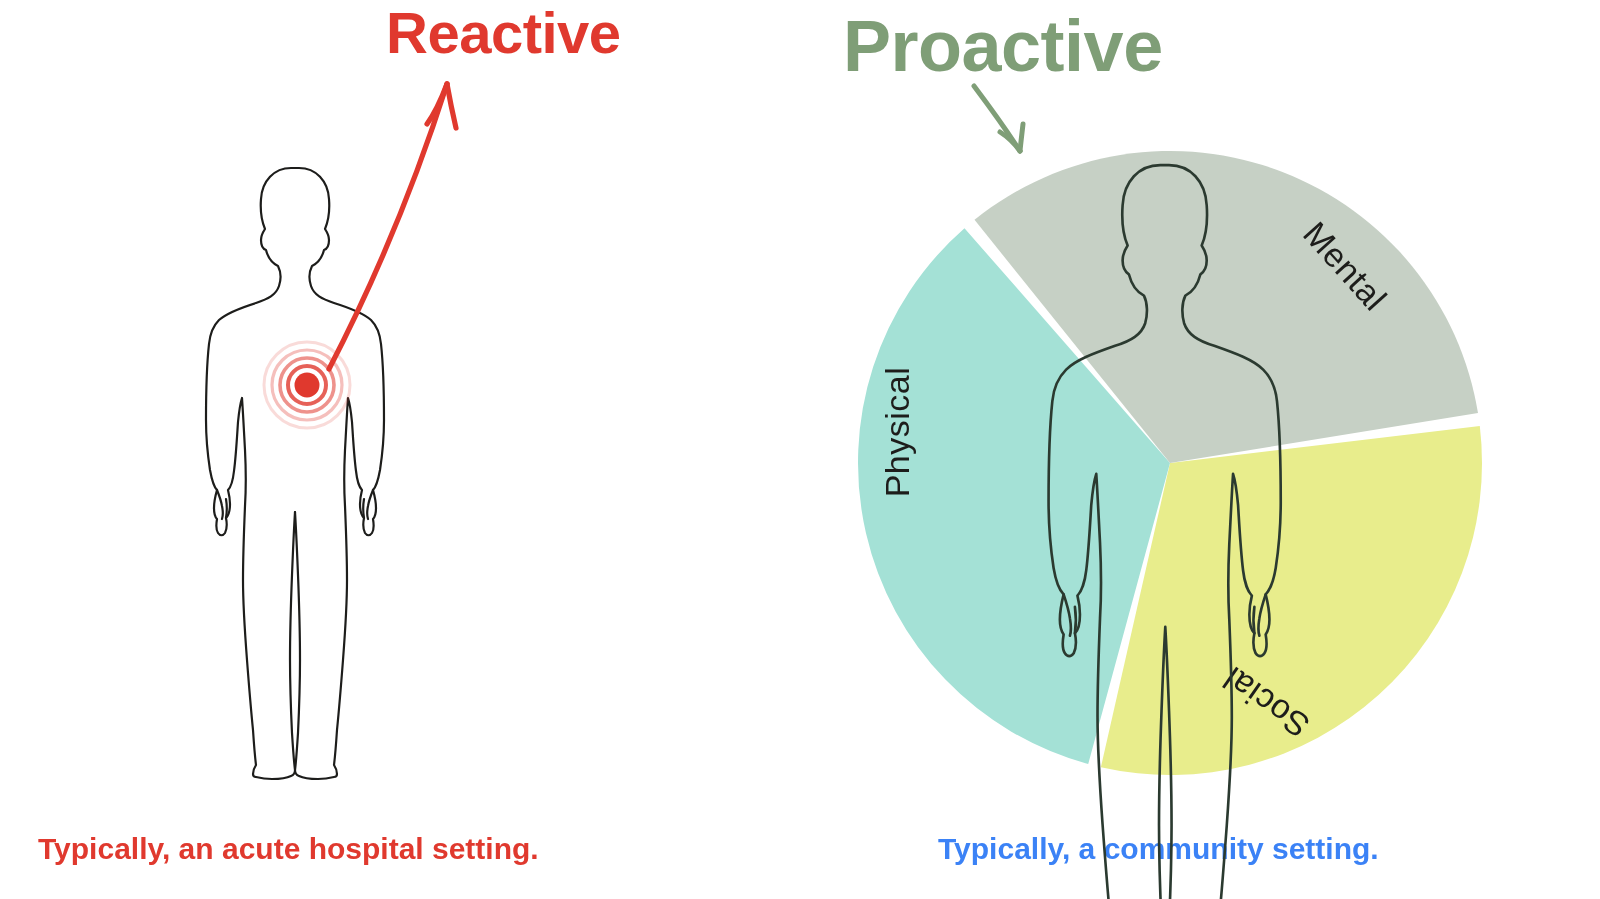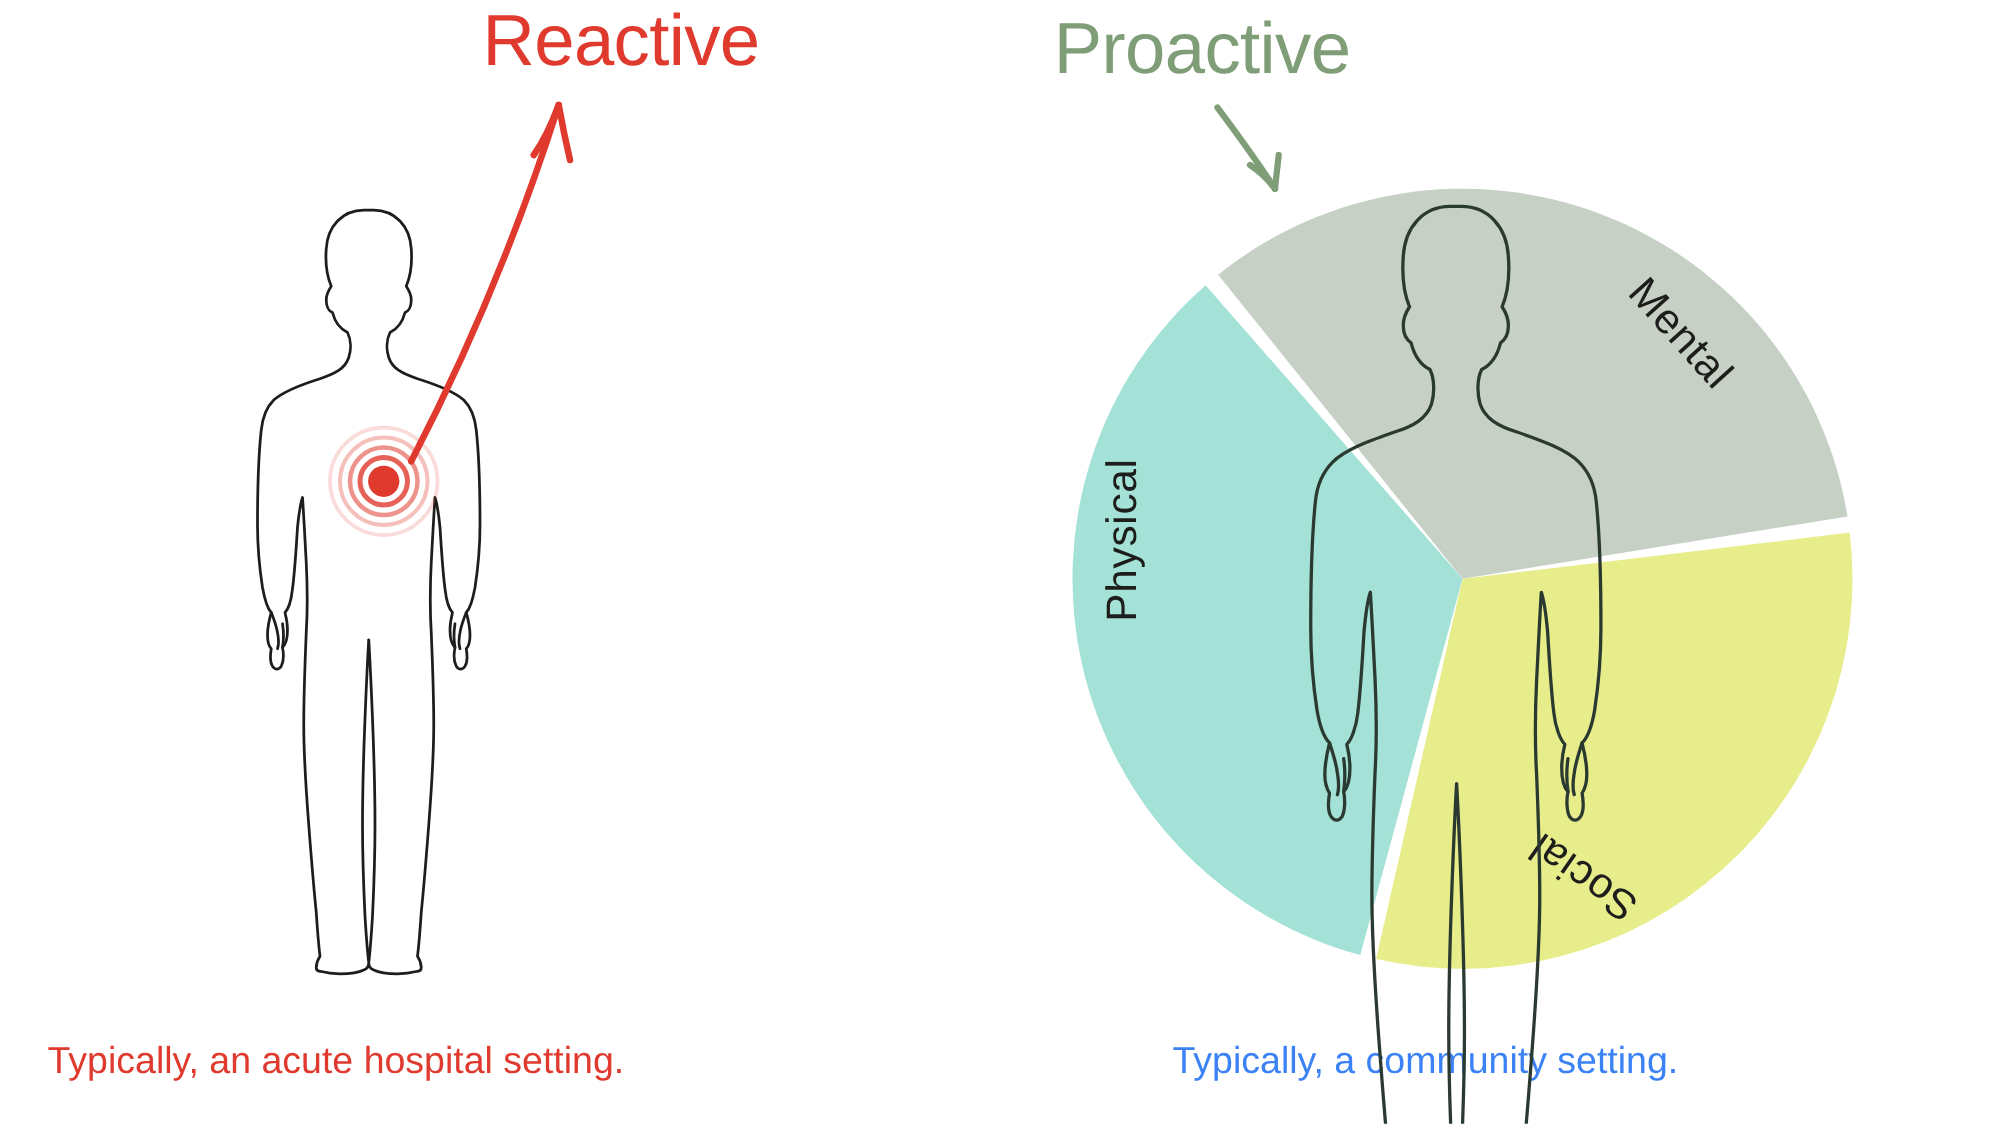--- a/index.html
+++ b/index.html
@@ -19,43 +19,43 @@
   .stage {
     position: absolute;
     inset: 0;
     width: 1600px;
     height: 899px;
   }
 
   
   .title {
     position: absolute;
-    font-weight: 400;
+    font-weight: 700;
     letter-spacing: -0.5px;
     white-space: nowrap;
     line-height: 1;
   }
   #reactive-title {
     left: 386px;
     top: 4px;
     font-size: 58px;
     color: #e0392e;
   }
   #proactive-title {
     left: 843px;
     top: 10px;
-    font-size: 58px;
+    font-size: 72px;
     color: #7f9e77;
   }
 
   
   .caption {
     position: absolute;
     font-size: 30px;
-    font-weight: 400;
+    font-weight: 700;
     white-space: nowrap;
     line-height: 1;
   }
   #reactive-caption {
     left: 38px;
     top: 834px;
     color: #e0392e;
   }
   #proactive-caption {
     left: 938px;

